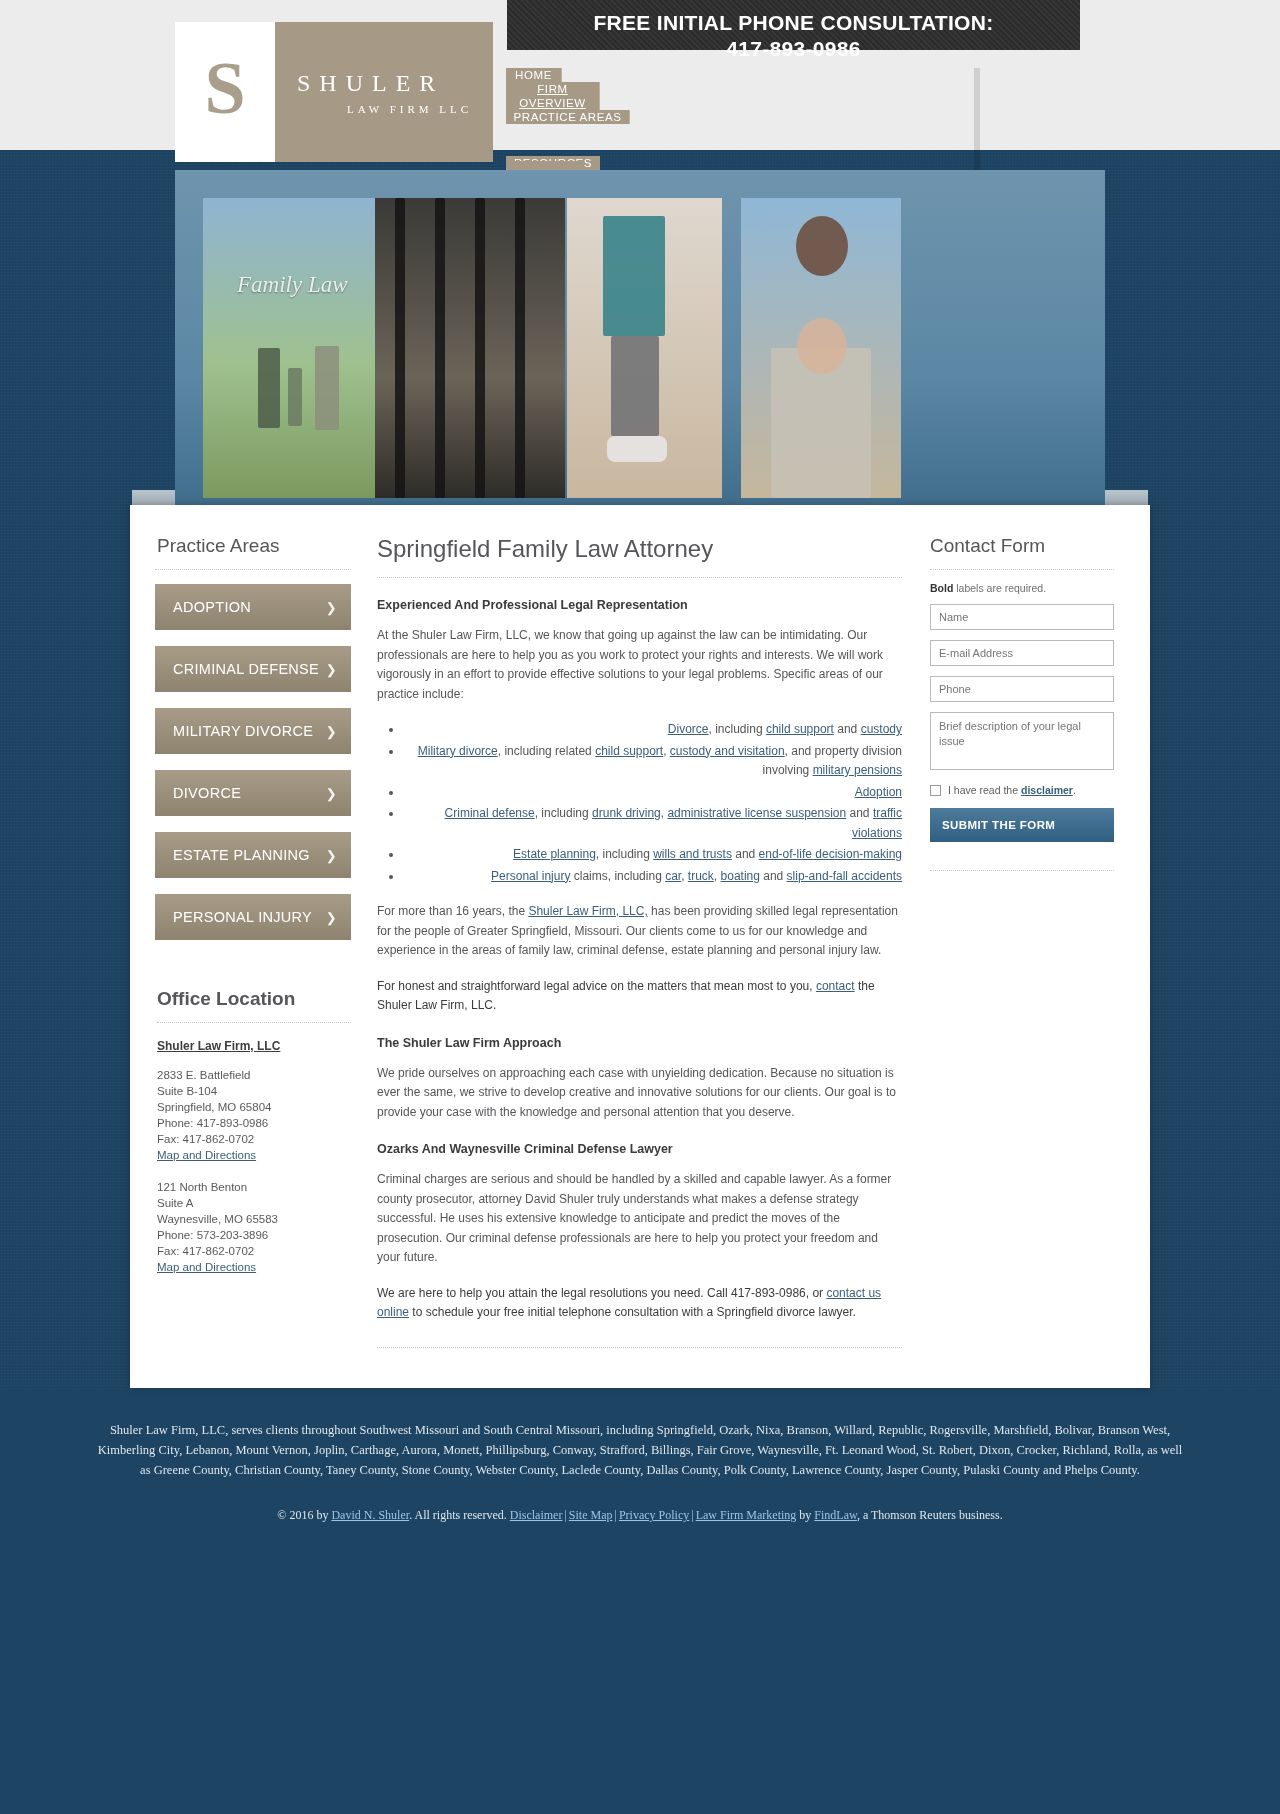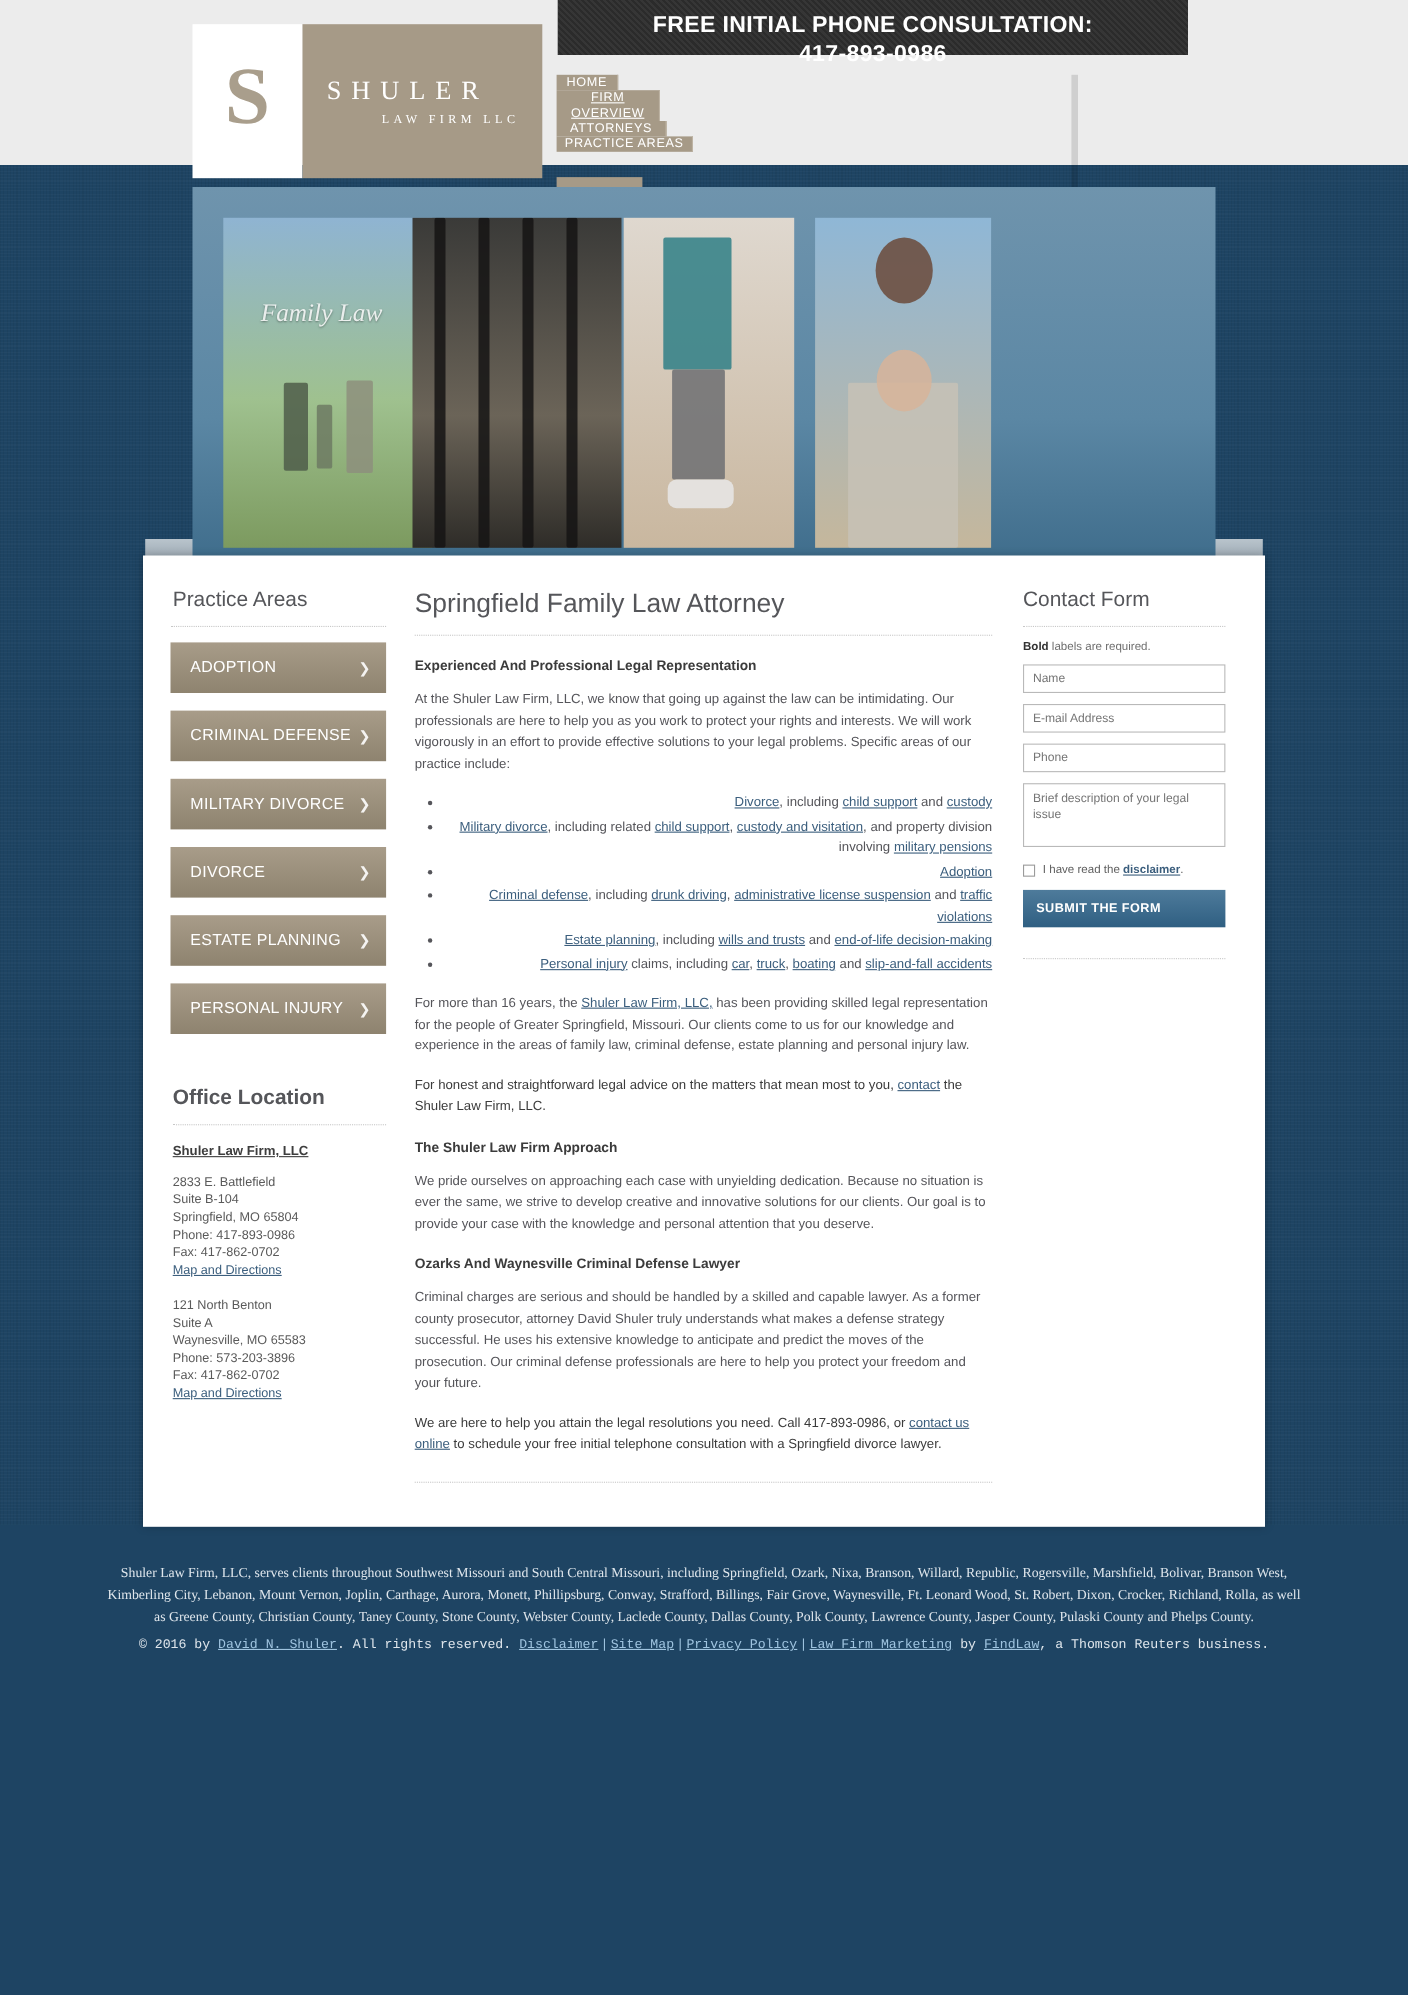--- a/index.html
+++ b/index.html
@@ -223,22 +223,22 @@
 
   
   .footer {
     position:absolute; top:1420px; left:0; width:1280px; padding:0 92px;
   }
   .footer-text {
     font-family:"Liberation Serif", serif;
     font-size:12.5px; line-height:20px; color:#dfe6ec; text-align:center;
   }
   .footer-legal {
-    font-family:Liberation Mono, monospace;
-    font-size:12px; color:#dfe6ec; text-align:center; margin-top:8px;
+    font-family:Liberation Serif, serif;
+    font-size:12px; color:#dfe6ec; text-align:center; margin-top:28px;
   }
   .footer-legal a { color:#9fc4e0; text-decoration:underline; }
   .footer-sep { color:#9fc4e0; padding:0 2px; }
 </style>
 </head>
 <body>
 
 <div class="top-strip"></div>
 <div class="top-band"></div>
 
@@ -254,21 +254,20 @@
   <div class="logo-tan">
     <div class="logo-name">SHULER</div>
     <div class="logo-sub">LAW FIRM LLC</div>
   </div>
 </div>
 
 <div class="nav-shadow"></div>
 <div class="nav">
   <div class="nav-item nav-w1">HOME</div>
   <div class="nav-item nav-w2">FIRM OVERVIEW</div>
-  <div class="nav-item nav-w3">ATTORNEYS</div>
   <div class="nav-item nav-w4">PRACTICE AREAS</div>
   <div class="nav-item nav-w5">RESOURCES</div>
 </div>
 <div class="nav-contact">CONTACT</div>
 
 <div class="hero-shelf"></div>
 <div class="hero">
   <div class="hero-panel hp1">
     <div class="ph-figure" style="left:55px;top:150px;width:22px;height:80px;background:#4f5d4a;"></div>
     <div class="ph-figure" style="left:85px;top:170px;width:14px;height:58px;background:#6d7a63;"></div>

